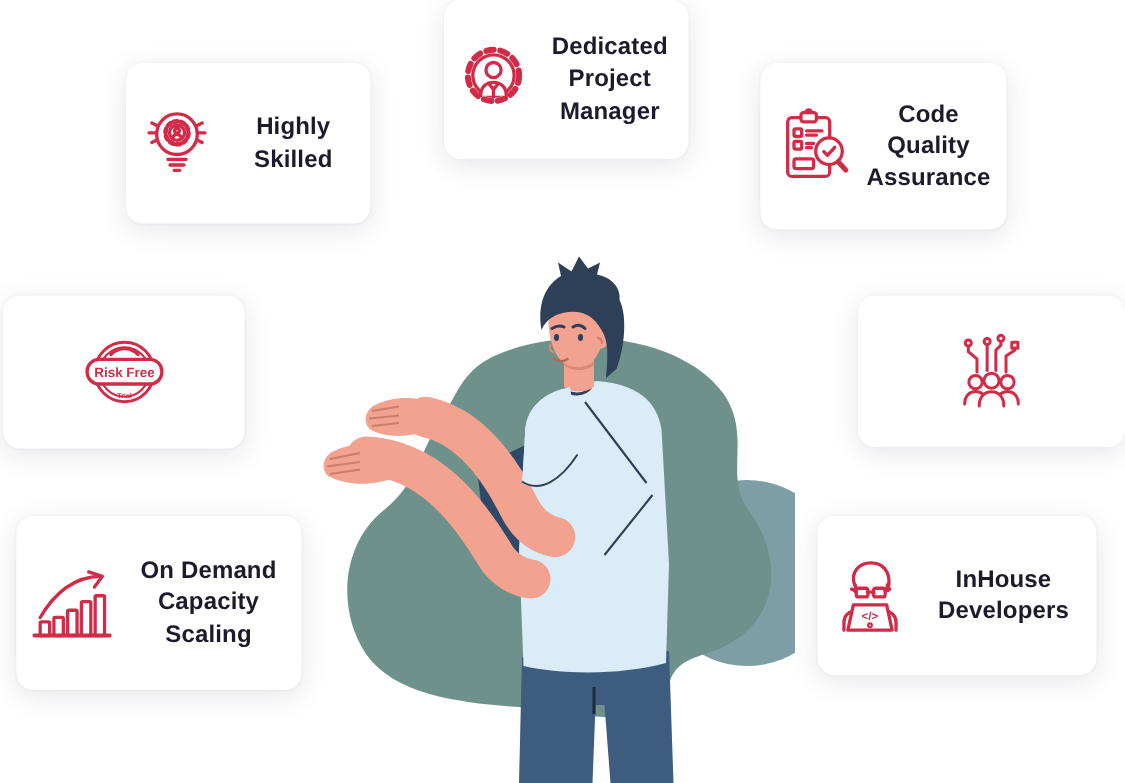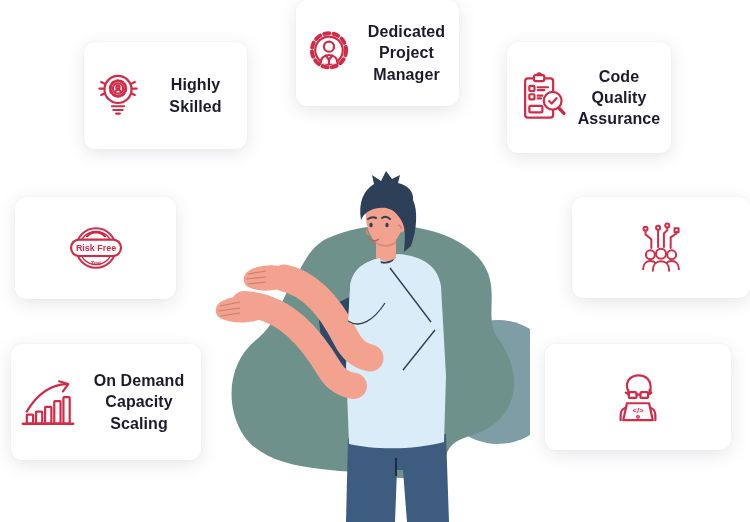--- a/index.html
+++ b/index.html
@@ -28,21 +28,21 @@
   .card .label{
     font-weight:700;color:var(--text);font-size:16px;line-height:1.32;letter-spacing:.1px;
   }
   .icon{flex:0 0 auto;}
   .icon *{vector-effect:non-scaling-stroke;}
   svg text{font-family:"Liberation Sans", sans-serif;}
   
   .c-highly{left:84px;top:42px;width:163px;height:107px;}
   .c-pm{left:296px;top:0px;width:163px;height:106px;}
   .c-quality{left:507px;top:42px;width:164px;height:111px;}
-  .c-risk{left:15px;top:197px;width:161px;height:102px;}
+  .c-risk{left:2px;top:197px;width:161px;height:102px;}
   .c-remote{left:572px;top:197px;width:178px;height:101px;}
   .c-scaling{left:11px;top:344px;width:190px;height:116px;}
   .c-inhouse{left:545px;top:344px;width:186px;height:106px;}
   .man-wrap{position:absolute;left:200px;top:170px;width:330px;height:352px;}
 </style>
 </head>
 <body>
 
 <div class="canvas">
 
@@ -180,15 +180,16 @@
       <path d="M19.5 21 c-3.5 -9, 3 -15.5, 11 -15.5 c8 0 13.5 5.5 12.5 15 l-0.4 4"></path>
       <path d="M20 21 v4.5 M42 20.5 v4"></path>
       <rect x="20.5" y="23" width="8" height="6" rx="1.6"></rect>
       <rect x="32.5" y="23" width="8" height="6" rx="1.6"></rect>
       <path d="M28.5 25.6 h4 M20.5 25 l-3.2 -1.4 M40.5 25 l3.2 -1.4"></path>
       <path d="M12 52 v-5.5 c0 -4.5 3.2 -7.5 7.5 -7.5 M48 52 v-5.5 c0 -4.5 -3.2 -7.5 -7.5 -7.5"></path>
       <path d="M18.5 34.5 h23 l3.8 17.5 h-30.6 Z" fill="#fff"></path>
       <text x="30" y="45" font-size="8" font-weight="bold" fill="var(--red)" stroke="none" text-anchor="middle">&lt;/&gt;</text>
       <circle cx="30" cy="48.6" r="1.3" stroke-width="1.4"></circle>
     </svg>
+    <div class="label">InHouse Developers</div>
   </div>
 
 </div>
 
 </body></html>

